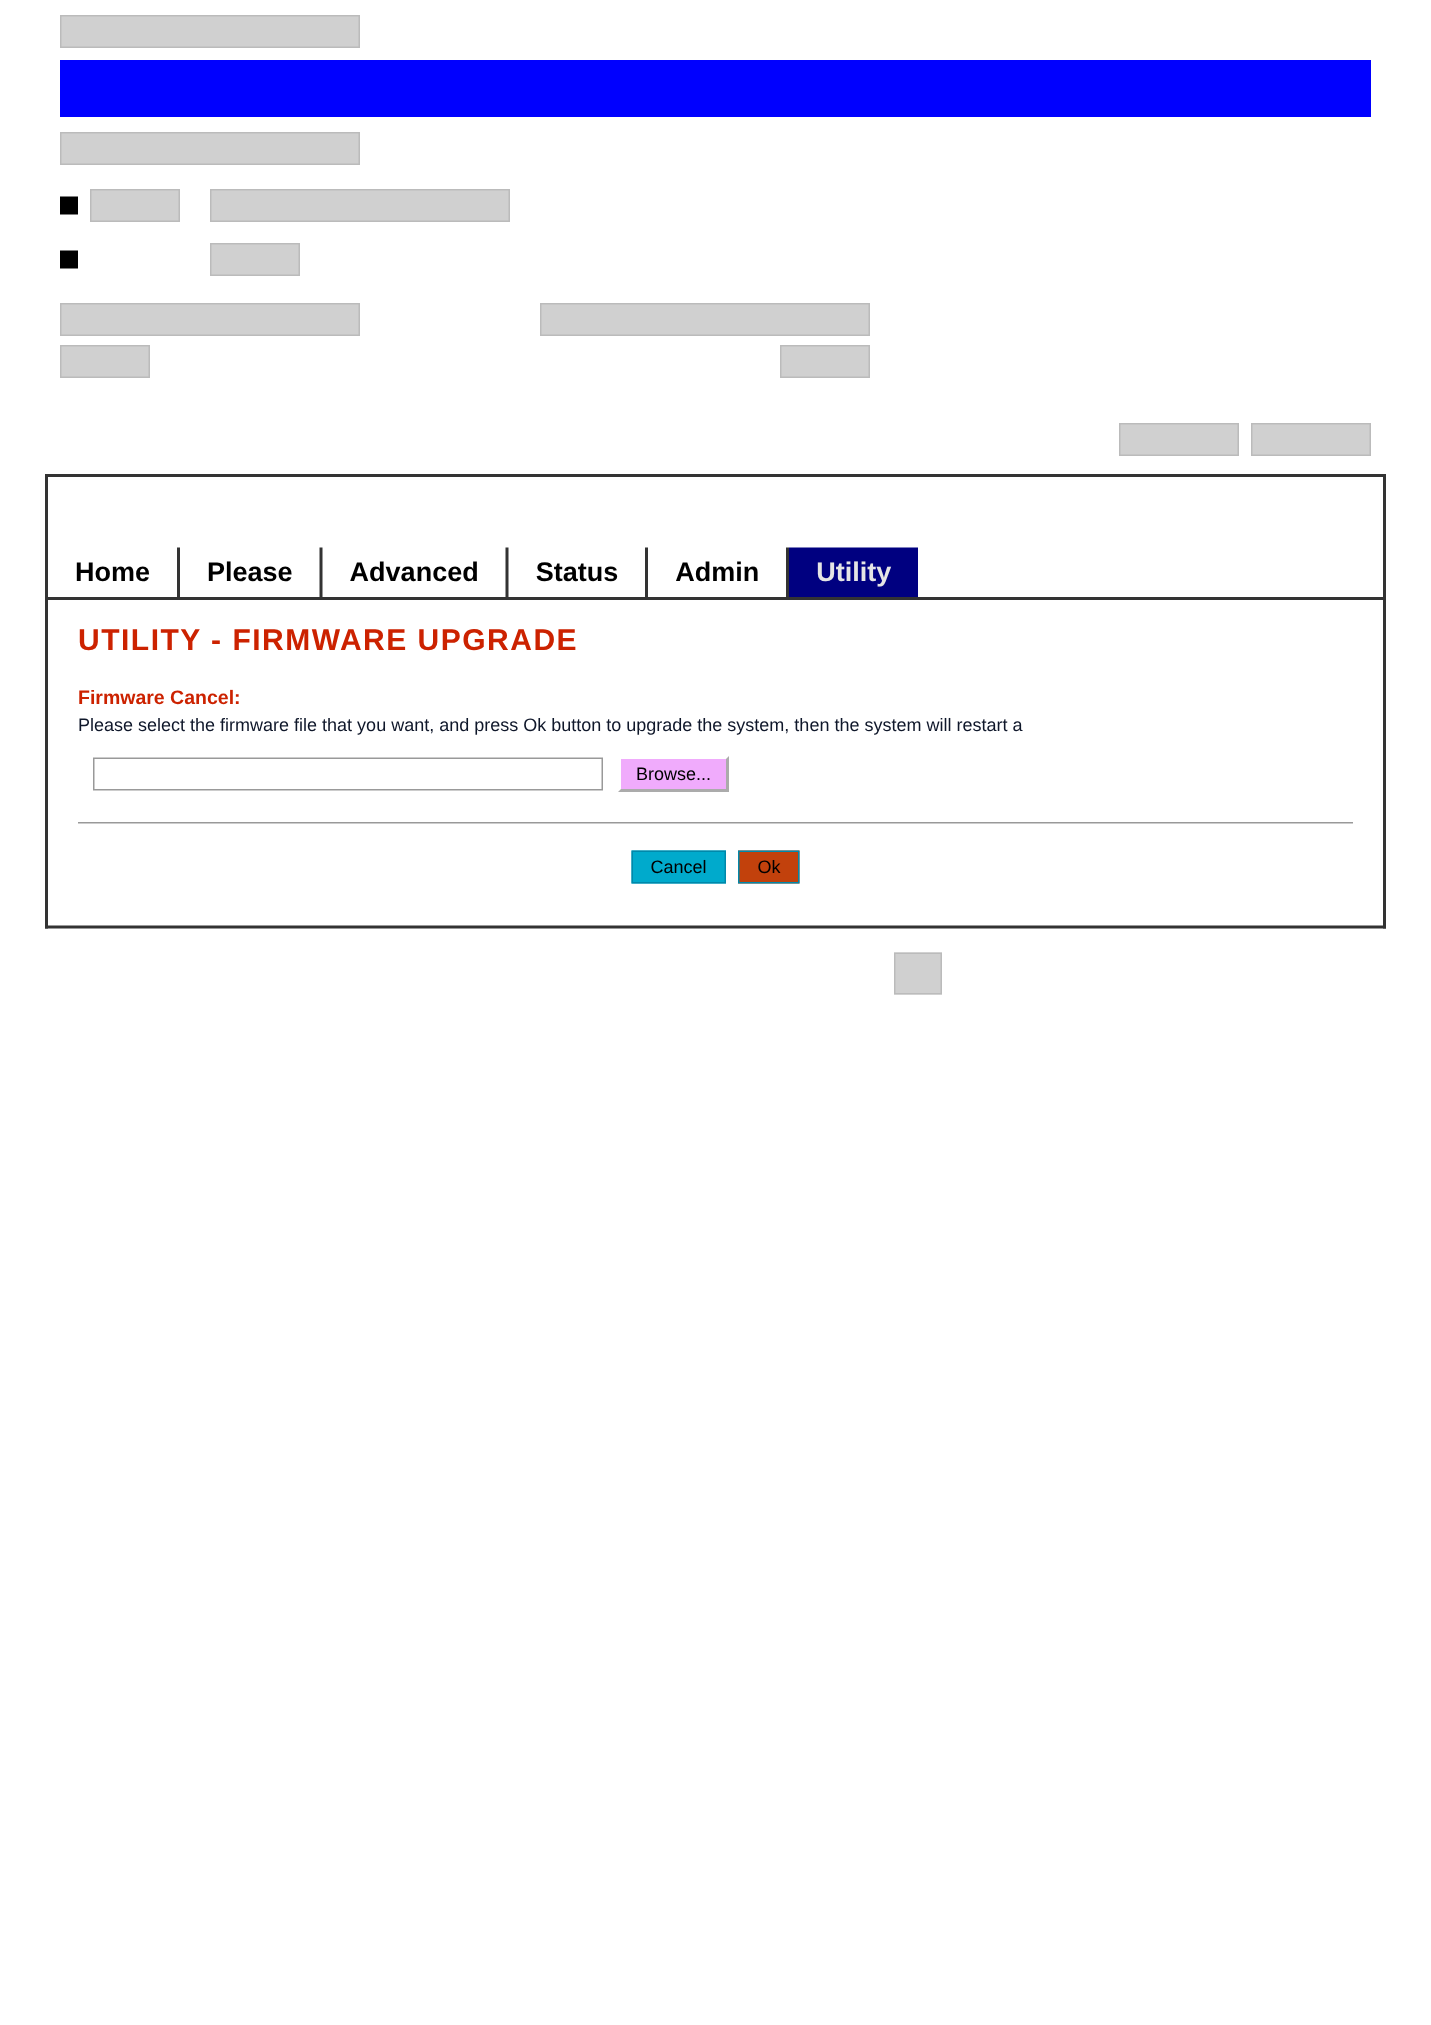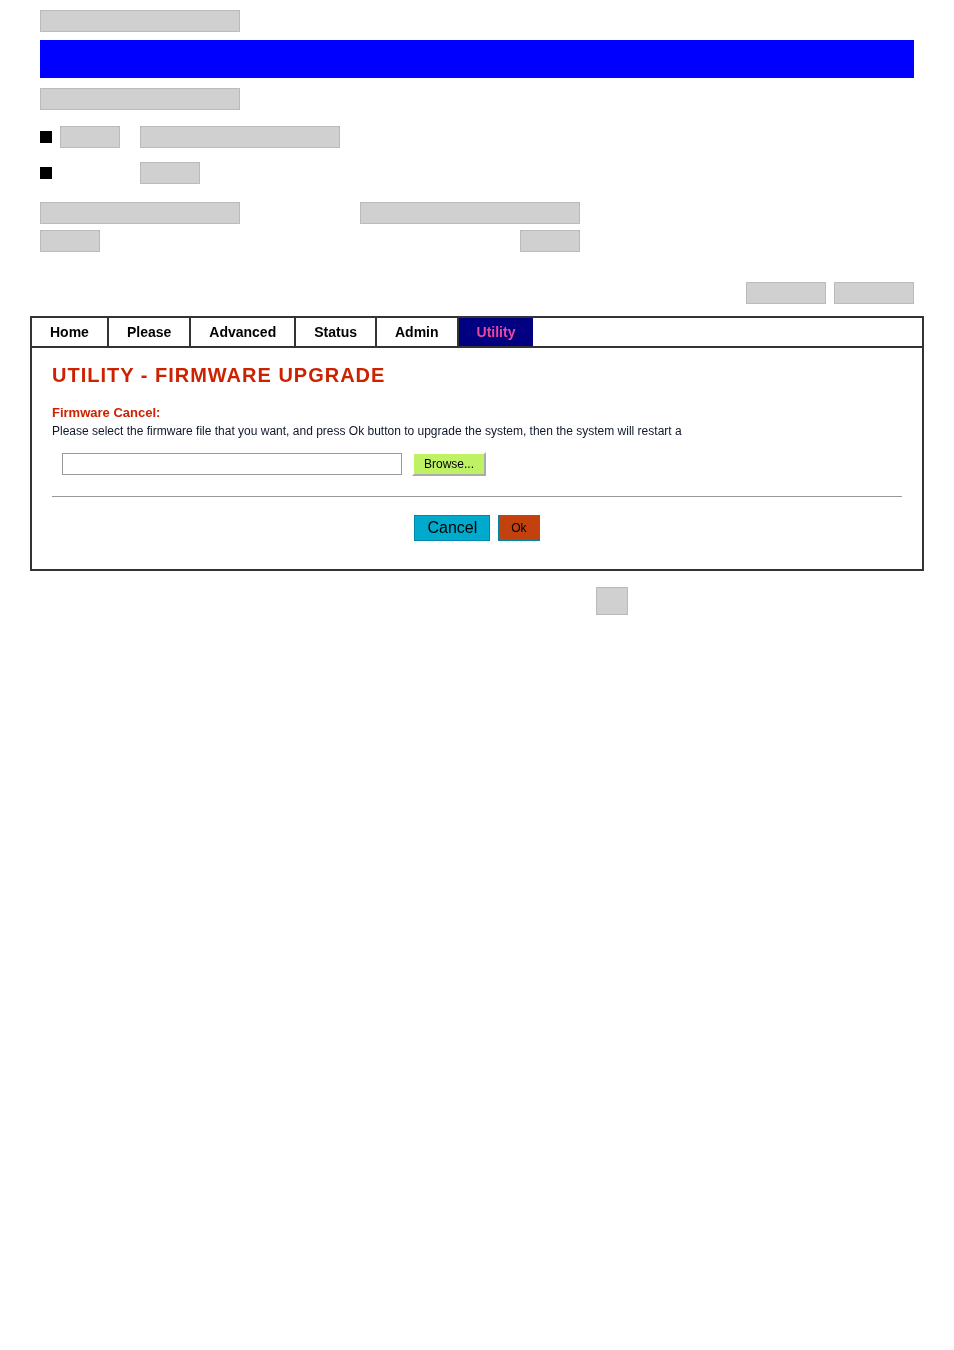--- a/index.html
+++ b/index.html
@@ -135,31 +135,32 @@
     .nav-bar {
       display: flex;
       background: #fff;
       border: 2px solid #333;
       margin: 0 30px;
     }
 
     .nav-item {
       padding: 6px 18px;
       font-weight: bold;
-      font-size: 14px;
+      font-size: 18px;
       color: #000;
       cursor: pointer;
       border-right: 2px solid #333;
       text-decoration: none;
+      margin-top: 47px;
     }
 
     .nav-item:last-child {
       border-right: none;
       background: #000080;
-      color: #ec4899;
+      color: #e5e5e5;
     }
 
     
     .main-content {
       margin: 0 30px;
       border: 2px solid #333;
       border-top: none;
       padding: 16px 20px 20px 20px;
     }
 
@@ -195,21 +196,21 @@
 
     .file-input {
       width: 340px;
       height: 22px;
       border: 1px solid #999;
       background: #fff;
     }
 
     .browse-btn {
       padding: 3px 10px;
-      background: #bef264;
+      background: #f0abfc;
       border: 2px outset #fff;
       cursor: pointer;
       font-size: 12px;
     }
 
     .divider {
       border: none;
       border-top: 1px solid #999;
       margin: 10px 0;
     }
@@ -219,21 +220,21 @@
       justify-content: center;
       gap: 8px;
       padding: 8px 0;
     }
 
     .cancel-btn {
       padding: 3px 12px;
       background: #00aacc;
       border: 1px solid #0088aa;
       cursor: pointer;
-      font-size: 16px;
+      font-size: 12px;
       color: #000;
     }
 
     .ok-btn {
       padding: 3px 12px;
       background: #c2410c;
       border: 1px solid #0088aa;
       cursor: pointer;
       font-size: 12px;
       color: #000;

